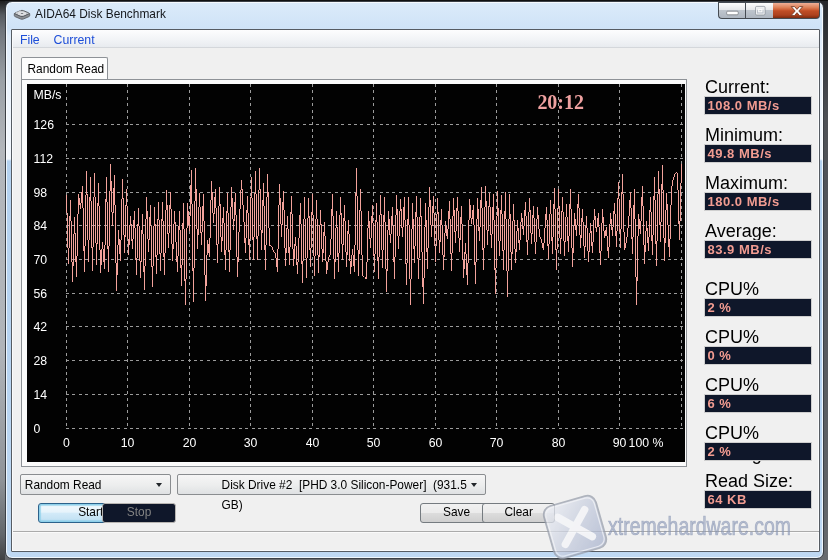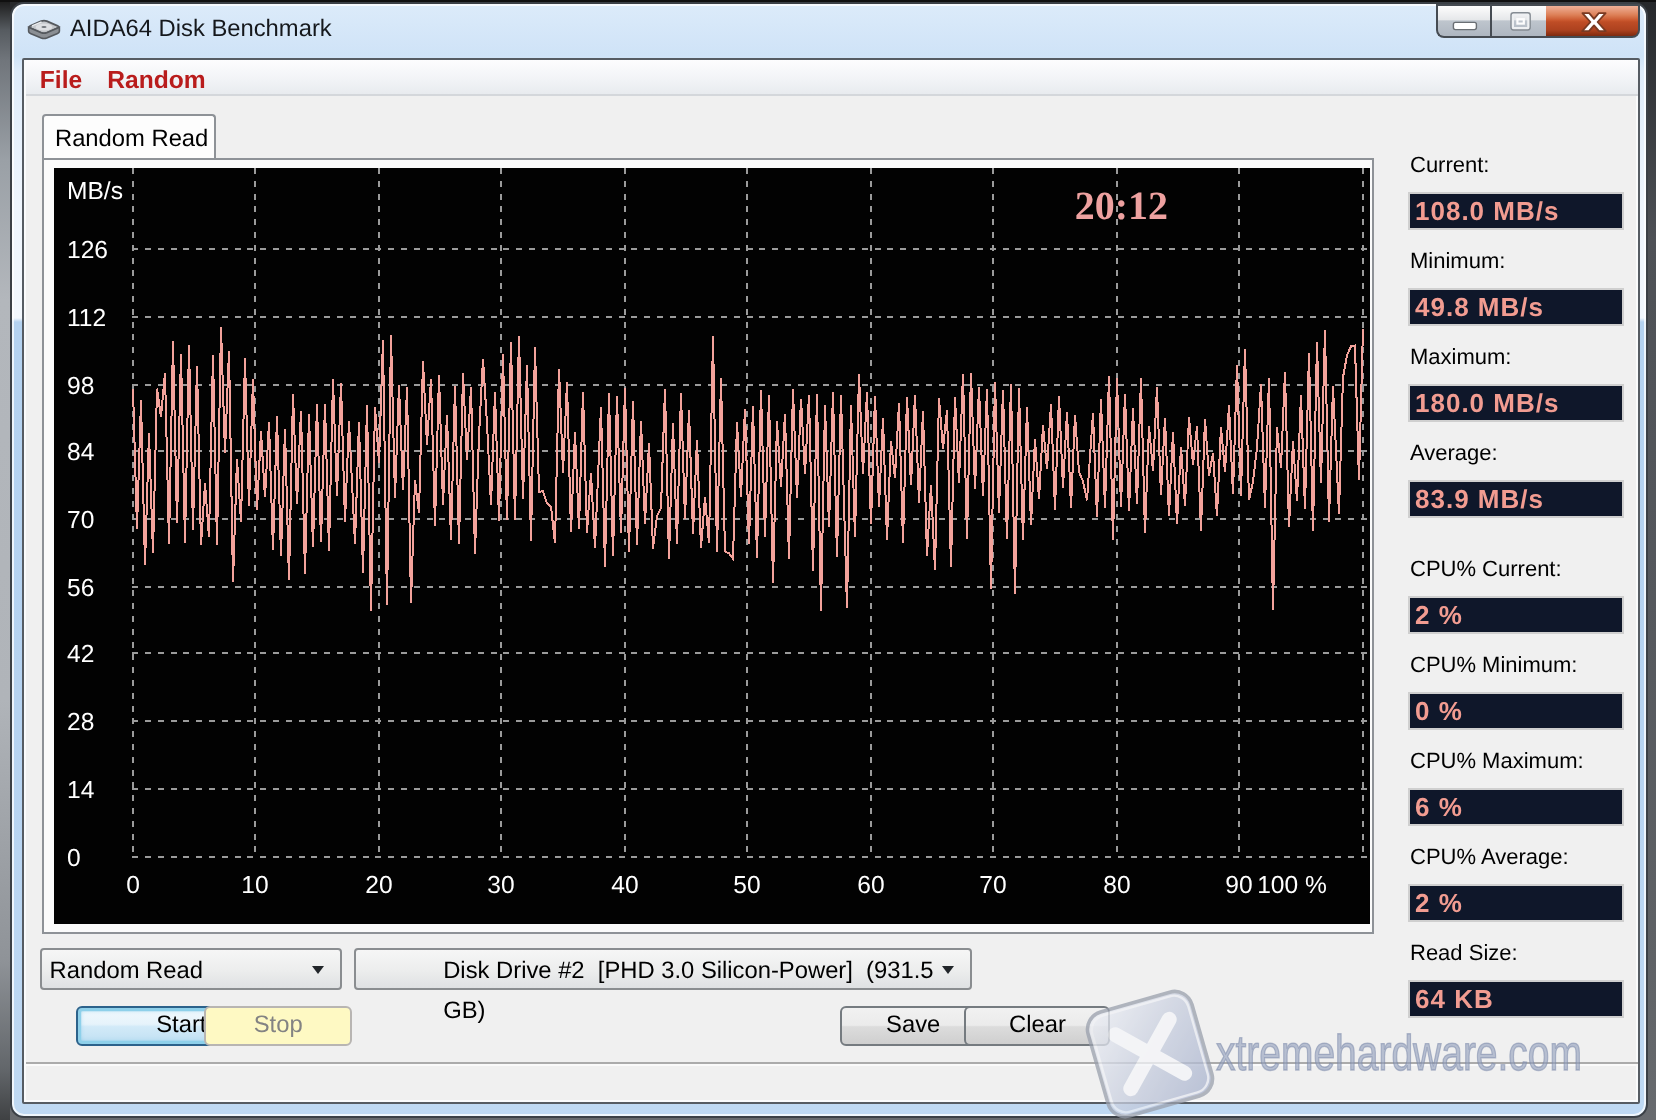--- a/index.html
+++ b/index.html
@@ -10,75 +10,75 @@
 #bgtop{position:absolute;left:0;top:0;width:828px;height:1px;background:#101010;}
 #win{position:absolute;left:4.5px;top:0.5px;width:817.4px;height:556.3px;
  border:1.4px solid #3b4046;border-radius:7px;
  background:linear-gradient(180deg,#dcebfa 0px,#cfe3f7 26px,#dfecfa 34px,#eef5fd 100px,#f2f7fd 157px,#b4d2f0 159px,#b6d3f1 360px,#bfd9f3 556px);
  box-shadow:inset 0 0 0 1px rgba(255,255,255,.75);}
 #title{position:absolute;left:35px;top:6.8px;font-size:11.9px;color:#15181c;}
 #client{position:absolute;left:11.3px;top:28.8px;width:807px;height:521.6px;
  background:#f0f0f0;border:1px solid #565c63;border-radius:1px;box-shadow:inset 0 0 0 1px #fafbfc;}
 #menubar{position:absolute;left:13.3px;top:29.8px;width:806px;height:17.6px;
  background:linear-gradient(180deg,#fdfdfe,#f1f3f6 60%,#e8ebef);border-bottom:1px solid #d4d7db;}
-.menu{position:absolute;top:32.5px;font-size:12.3px;color:#b91c1c;font-weight:bold;}
+.menu{position:absolute;top:32.5px;font-size:12.3px;color:#1d4ed8;}
 
 #caps{position:absolute;left:717.5px;top:1.6px;width:102px;height:17.6px;}
 .cap{position:absolute;top:0;height:17.6px;border:1px solid #454b52;box-sizing:border-box;}
 #cmin{left:0;width:28.5px;border-radius:0 0 0 4px;border-right:none;
  background:linear-gradient(180deg,#fdfdfd 0%,#e6e8ea 45%,#bec5cd 50%,#aeb6c0 100%);}
 #cmax{left:27.5px;width:28.5px;
  background:linear-gradient(180deg,#fdfdfd 0%,#e6e8ea 45%,#bec5cd 50%,#aeb6c0 100%);}
 #cclose{left:55px;width:47px;border-radius:0 0 4px 0;border-left:none;
  background:linear-gradient(180deg,#efb098 0%,#dd8057 30%,#cb5930 47%,#bf4d26 53%,#ad421f 80%,#8d3113 94%,#7c2a10 100%);}
 
 #tab{position:absolute;left:20.7px;top:56.9px;width:87.6px;height:24px;box-sizing:border-box;
  background:#fdfdfd;border:1px solid #8e9297;border-bottom:none;border-radius:2px 2px 0 0;}
 #tabtext{position:absolute;left:5.8px;top:4.3px;font-size:11.9px;color:#000;white-space:nowrap;}
 #page{position:absolute;left:20.7px;top:79.3px;width:666.6px;height:387.7px;box-sizing:border-box;
  background:#fbfbfb;border:1px solid #8e9297;}
 #chart{position:absolute;left:27.3px;top:84px;width:657.4px;height:378px;background:#020202;}
 .g{stroke:#9b9b9b;stroke-width:1;stroke-dasharray:3 3.4;shape-rendering:crispEdges;}
 .wl{fill:#fff;font-size:12.3px;font-family:"Liberation Sans",sans-serif;}
 #time{fill:#eea1a0;font-size:20px;font-weight:bold;font-family:"Liberation Serif",serif;}
 
-.plabel{position:absolute;left:705px;font-size:11px;color:#000;}
+.plabel{position:absolute;left:705px;font-size:18px;color:#000;}
 .pval{position:absolute;left:704px;width:103.6px;height:17.5px;background:#0f172a;
  border:1px solid #cfcfcf;color:#f29c91;font-size:13px;font-weight:bold;
  letter-spacing:0.5px;padding-left:2.5px;line-height:17.5px;}
 
 .combo{position:absolute;top:473.5px;height:21.5px;box-sizing:border-box;
  border:1px solid #8a8d90;border-radius:2px;
  background:linear-gradient(180deg,#f6f6f6,#eceded 55%,#dfe1e3);
  font-size:11.9px;color:#000;line-height:20.5px;padding-left:3.5px;}
 .arrow{position:absolute;right:8px;top:8.5px;width:0;height:0;
  border-left:3.8px solid transparent;border-right:3.8px solid transparent;border-top:4.5px solid #22262a;}
 
 .btn{position:absolute;top:502.8px;width:73.4px;height:20.4px;box-sizing:border-box;
  border:1px solid #757b80;border-radius:3px;text-align:center;
  font-size:11.9px;color:#000;line-height:17.8px;
  background:linear-gradient(180deg,#f1f1f1 0%,#ebebeb 48%,#dcdcdc 52%,#cfcfcf 100%);}
 #bstart{left:38px;border:1px solid #2c628b;
  box-shadow:inset 0 0 0 1.6px #8ed0ea, inset 0 0 3px #5fb8e0;
  background:linear-gradient(180deg,#f2f9fd 0%,#e6f3fb 45%,#d2eaf8 52%,#bfdff2 100%);padding-left:32px;}
-#bstop{left:102.4px;border-color:#b8b5b2;color:#838383;background:#fef9c3;}
+#bstop{left:102.4px;border-color:#b8b5b2;color:#838383;background:#0f172a;}
 #bsave{left:419.9px;}
 #bclear{left:482px;}
 #statusline{position:absolute;left:13.3px;top:530.8px;width:806px;height:1px;background:#ababab;}
 #statushl{position:absolute;left:13.3px;top:531.8px;width:806px;height:1px;background:#fafafa;}
 </style></head>
 <body>
 <div id="all">
 <div id="bgleft"></div>
 <div id="win"></div>
 <div id="bgtop"></div>
 <div id="client"></div>
 <div id="menubar"></div>
 <div class="menu" style="left:19.9px">File</div>
-<div class="menu" style="left:53.6px">Random</div>
+<div class="menu" style="left:53.6px">Current</div>
 
 <svg style="position:absolute;left:12px;top:8px" width="20" height="14" viewBox="0 0 20 14">
  <path d="M3.2 4.9 L8.6 2.6 Q10 2.1 11.4 2.6 L16.8 4.9 Q18 5.5 16.8 6.1 L11.4 8.4 Q10 8.9 8.6 8.4 L3.2 6.1 Q2 5.5 3.2 4.9 Z" fill="#c3c6ca" stroke="#55595e" stroke-width="0.9"></path>
  <path d="M2.3 5.6 L2.3 7.6 Q2.3 8.3 3.2 8.7 L8.6 11 Q10 11.5 11.4 11 L16.8 8.7 Q17.7 8.3 17.7 7.6 L17.7 5.6 L11.4 8.4 Q10 8.9 8.6 8.4 Z" fill="#8b8f94" stroke="#55595e" stroke-width="0.8"></path>
  <ellipse cx="10" cy="5.5" rx="4.2" ry="1.8" fill="#dddfe2"></ellipse>
  <ellipse cx="10" cy="5.5" rx="1.3" ry="0.55" fill="#71767b"></ellipse>
  <path d="M4 4.9 L8.8 2.9" stroke="#eceef0" stroke-width="0.7" fill="none"></path>
 </svg>
 <div id="title">AIDA64 Disk Benchmark</div>
 <div id="caps">

